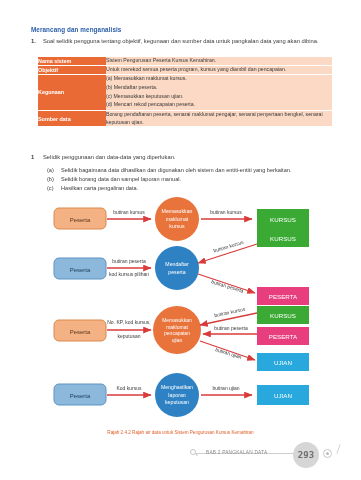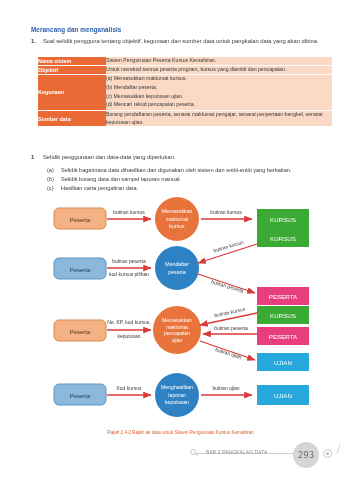--- a/index.html
+++ b/index.html
@@ -112,21 +112,21 @@
     position: absolute; left: 206px; top: 14px;
     font-size: 4.8px; color: #8a8a8a; letter-spacing: .2px;
   }
   .page-circle {
     position: absolute; left: 293px; top: 6px;
     width: 26px; height: 26px; border-radius: 50%;
     background: #d6d6d6;
     display: flex; align-items: center; justify-content: center;
   }
   .page-num {
-    font-size: 9px; font-weight: normal; color: #6e6e6e;
+    font-size: 9px; font-weight: bold; color: #6e6e6e;
     font-family: "DejaVu Sans Mono", monospace;
   }
   .footer-dot {
     position: absolute; left: 323px; top: 13px;
     width: 9px; height: 9px; border-radius: 50%;
     border: 1px solid #c7c7c7;
   }
   .footer-dot:after {
     content: ""; position: absolute; left: 2px; top: 2px;
     width: 3px; height: 3px; border-radius: 50%; background: #bdbdbd;

